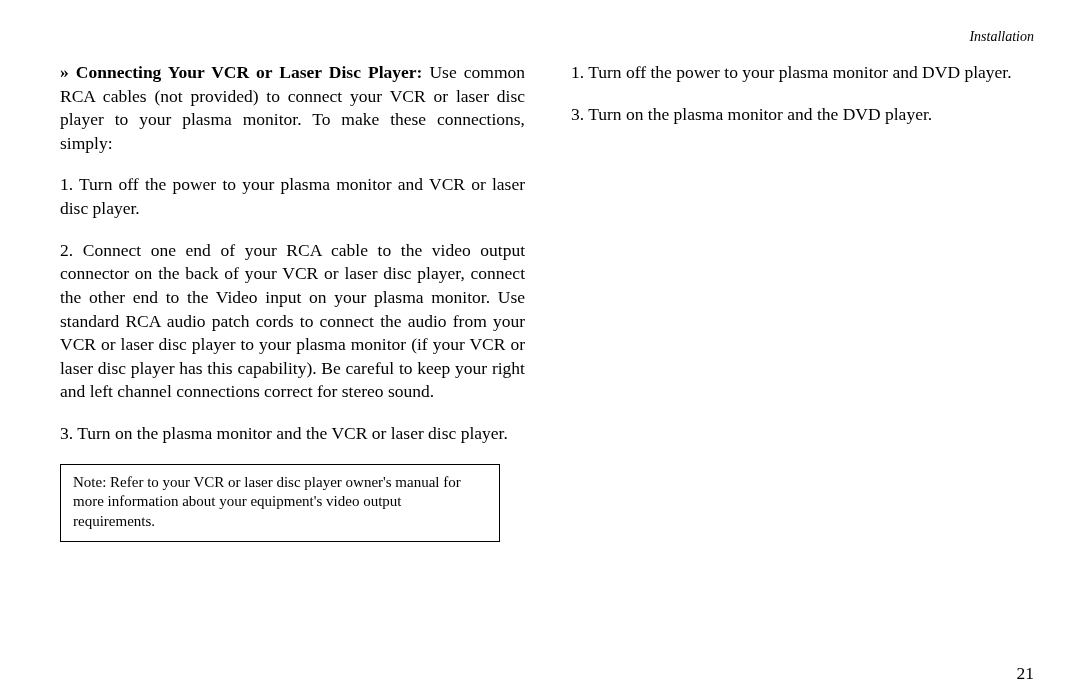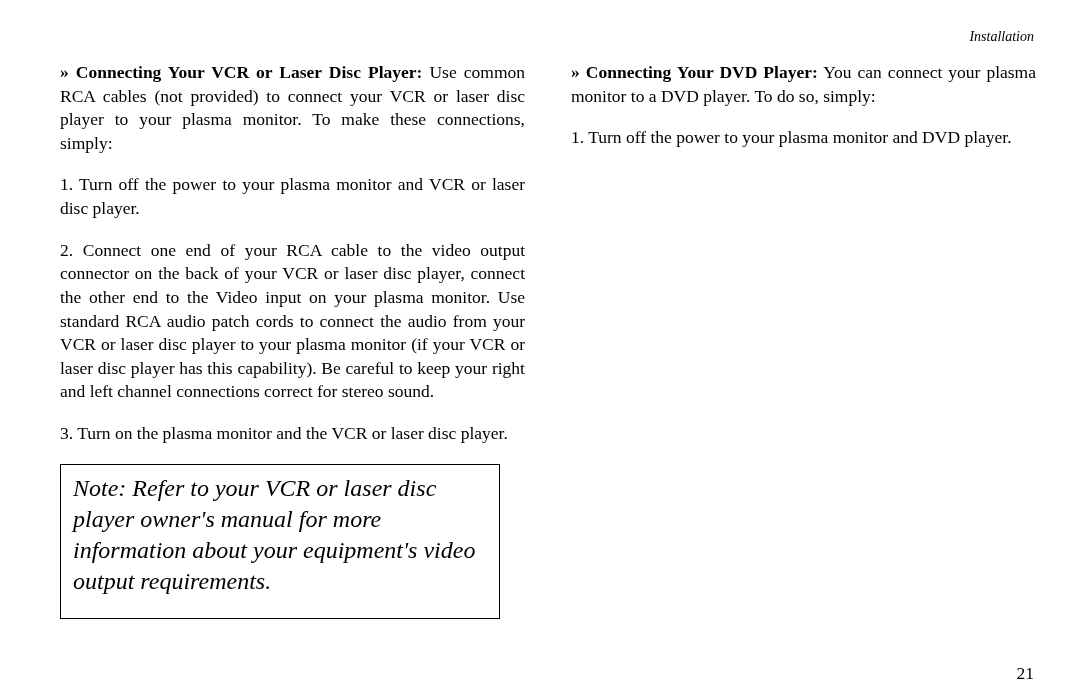--- a/index.html
+++ b/index.html
@@ -40,23 +40,22 @@
     .intro {
       text-align: justify;
       margin-bottom: 18px;
     }
     .step {
       text-align: justify;
       margin-bottom: 18px;
     }
     .note-box {
       border: 1.5px solid #000;
-      padding: 8px 12px 21px 12px;
-      font-style: italic;
-      font-size: 24px;
+      padding: 8px 12px 10px 12px;
+      font-size: 15px;
       line-height: 1.3;
       margin-top: 4px;
       max-width: 440px;
     }
     .page-number {
       position: absolute;
       bottom: 12px;
       right: 46px;
       font-size: 17.5px;
     }
@@ -72,21 +71,18 @@
       <span class="heading">» Connecting Your VCR or Laser Disc Player:</span>
       <span>Use common RCA cables (not provided) to connect your VCR or laser disc player to your plasma monitor. To make these connections, simply:</span>
     </div>
     <div class="step">1. Turn off the power to your plasma monitor and VCR or laser disc player.</div>
     <div class="step">2. Connect one end of your RCA cable to the video output connector on the back of your VCR or laser disc player, connect the other end to the Video input on your plasma monitor.  Use standard  RCA  audio  patch  cords  to connect the audio from your VCR or laser disc player to your plasma monitor (if your VCR or laser disc player has this capability). Be careful to keep your right and   left channel connections correct for stereo sound.</div>
     <div class="step">3. Turn on the plasma monitor and the VCR or laser disc player.</div>
     <div class="note-box">Note: Refer to your VCR or laser disc player owner's manual for more information about your equipment's video output requirements.</div>
   </div>
 
   <div class="col">
-    <div class="intro">
-      <span class="heading">» Connecting Your DVD Player:</span>
-      <span>You can connect your plasma monitor to a DVD player. To do so, simply:</span>
-    </div>
     <div class="step">1. Turn off the power to your plasma monitor and DVD player.</div>
+    <div class="step">3. Turn on the plasma monitor and the DVD player.</div>
   </div>
 </div>
 
 <div class="page-number">21</div>
 
 </body></html>

